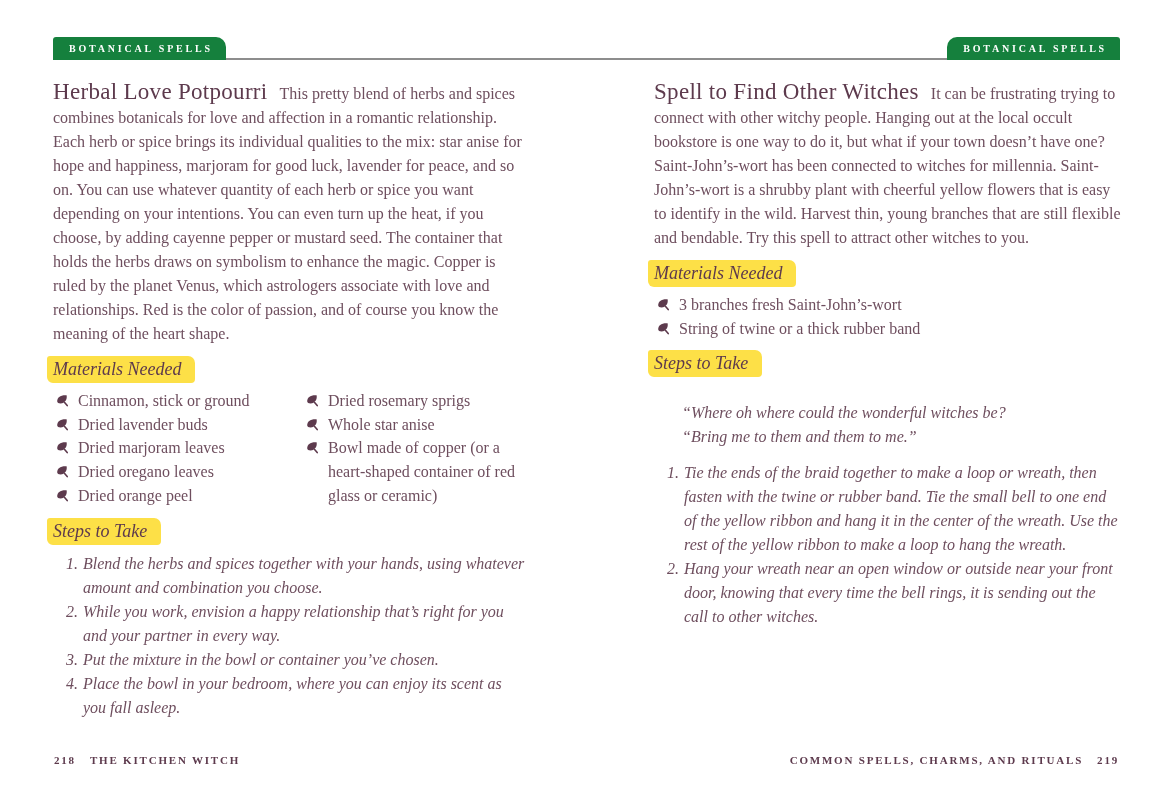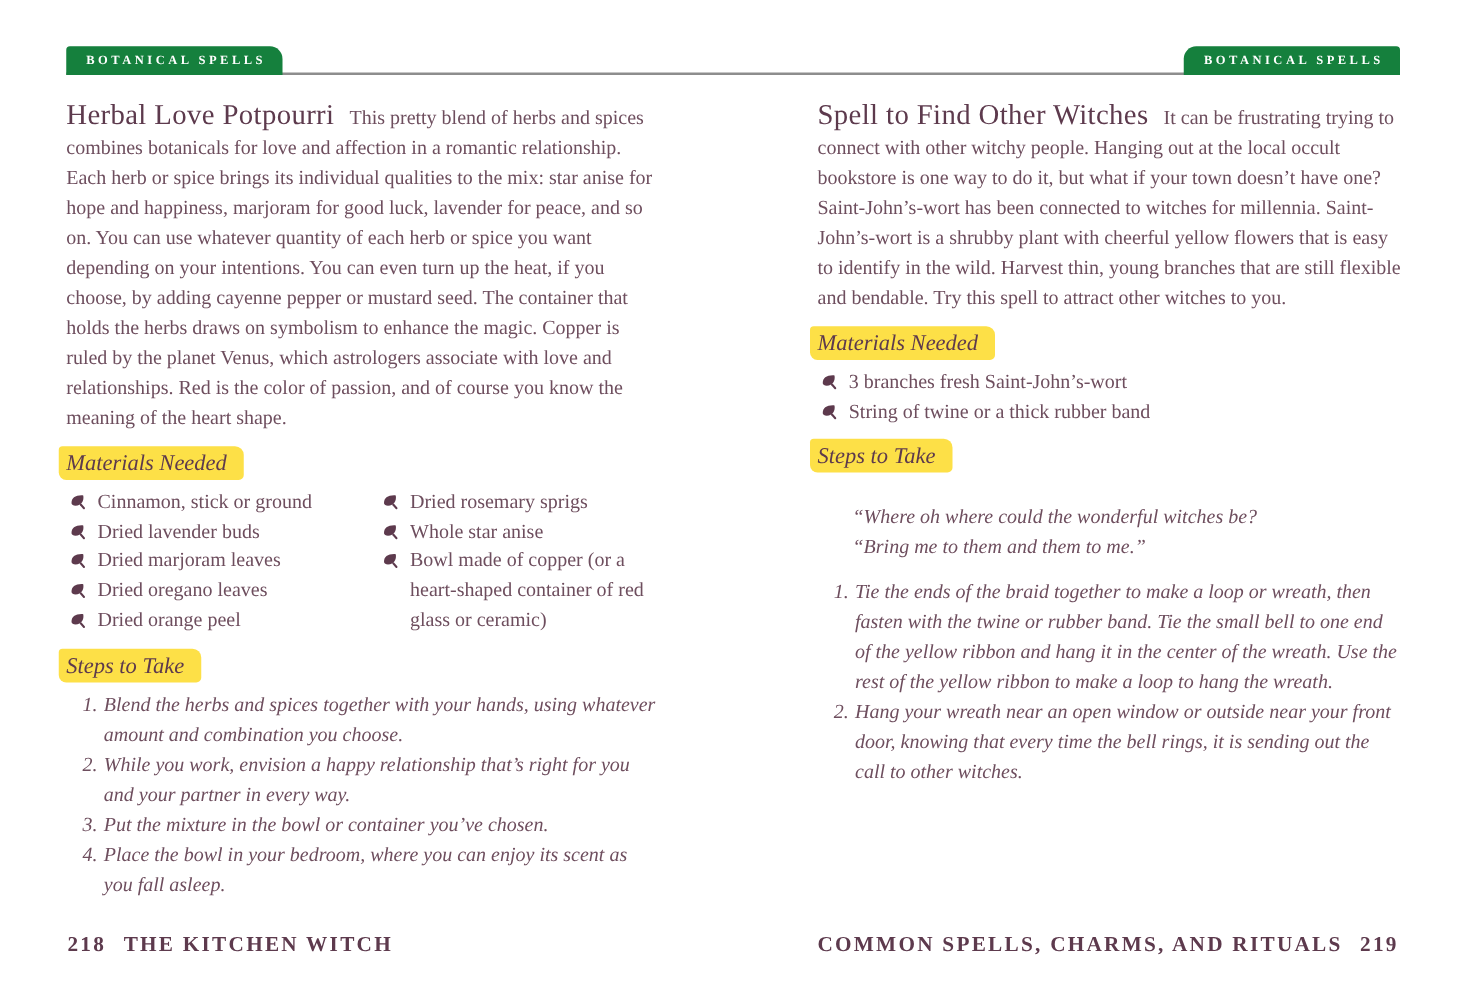--- a/index.html
+++ b/index.html
@@ -117,21 +117,21 @@
     margin: 20px 0 12px 28px;
     font-style: italic;
   }
   .incantation-line { line-height: 24px; }
 
   
   .footer {
     position: absolute;
     bottom: 34px;
     font-weight: bold;
-    font-size: 17px;
+    font-size: 11px;
     letter-spacing: 1.8px;
     color: #5d3a4d;
     white-space: nowrap;
   }
   .footer-left { left: 54px; }
   .footer-right { right: 54px; text-align: center; margin-left: 28px; }
   .footer-left .folio { margin-right: 14px; }
   .footer-right .folio { margin-left: 14px; }
 </style>
 </head>

